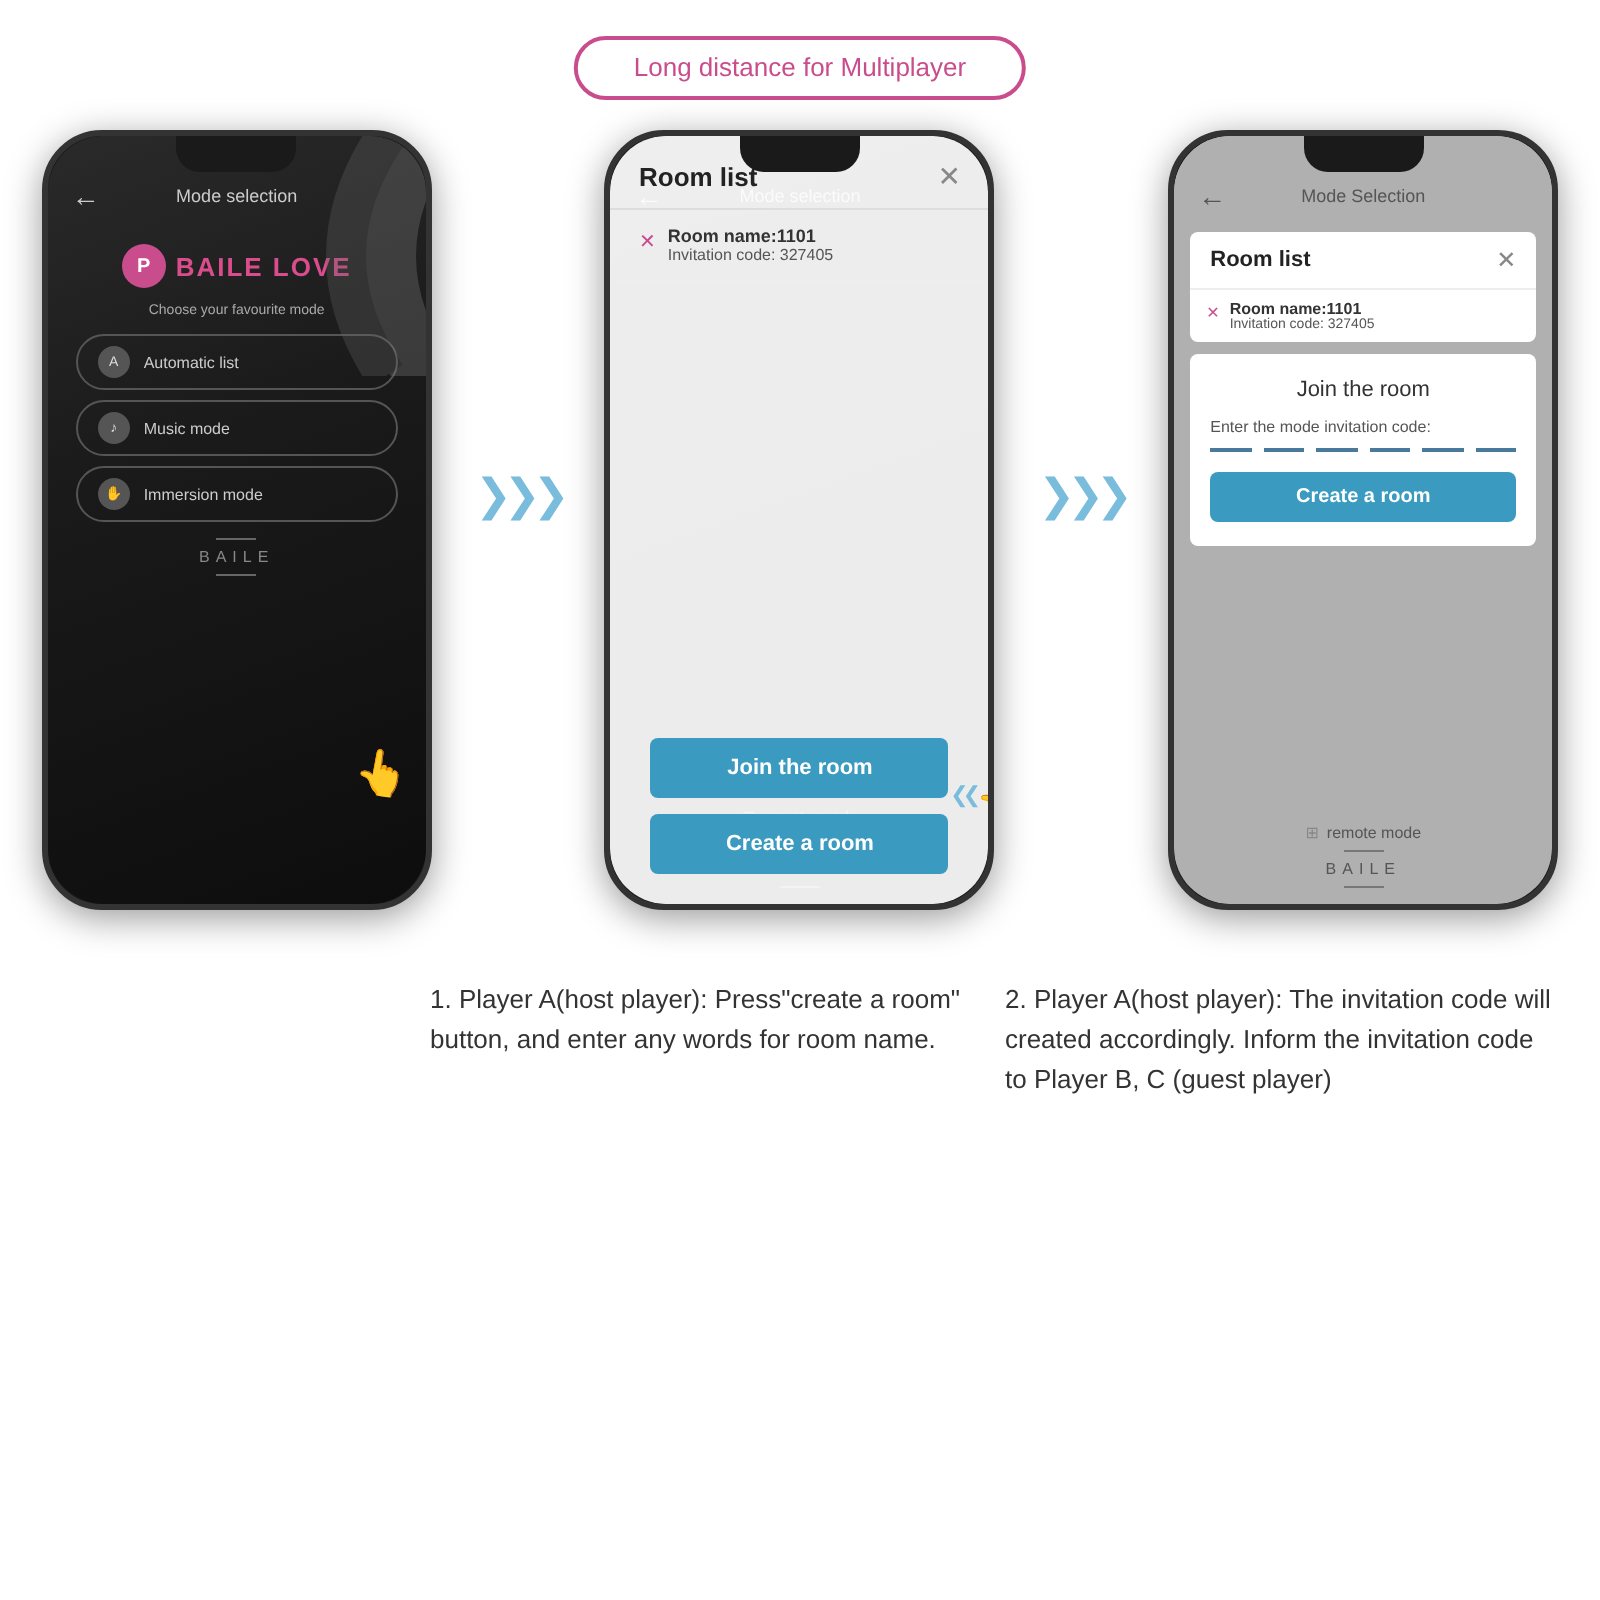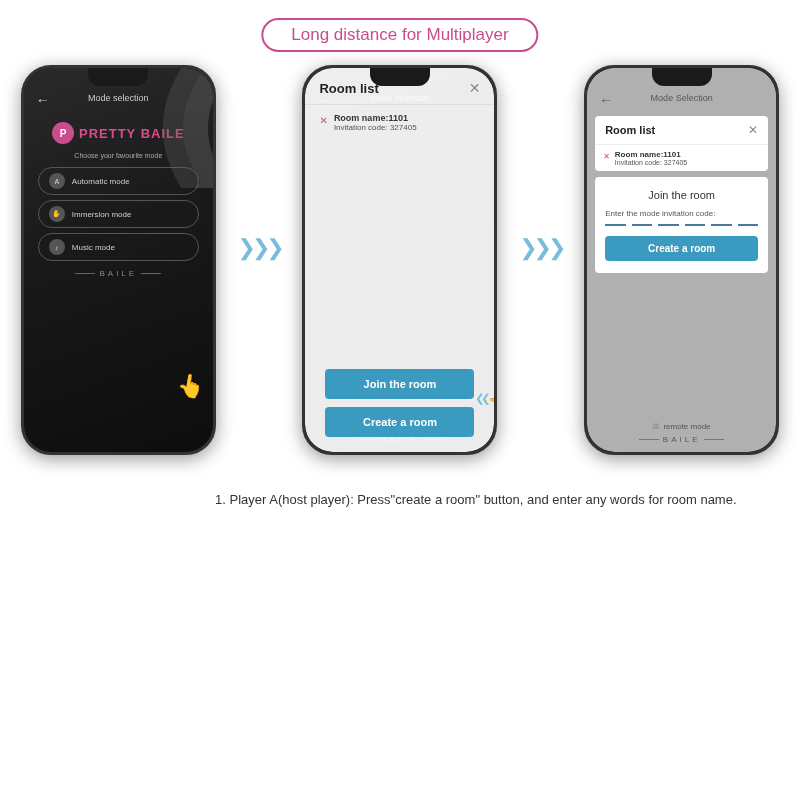--- a/index.html
+++ b/index.html
@@ -18,21 +18,21 @@
       top: 18px;
       left: 50%;
       transform: translateX(-50%);
       border: 2px solid #c94d8c;
       border-radius: 20px;
       padding: 5px 28px;
       white-space: nowrap;
     }
     .title-banner span {
       color: #c94d8c;
-      font-size: 17px;
+      font-size: 13px;
       font-weight: 500;
     }
 
     
     .phones-row {
       position: absolute;
       top: 65px;
       left: 10px;
       right: 10px;
       display: flex;
@@ -157,20 +157,21 @@
       color: #888;
       font-size: 8px;
       margin-top: 8px;
       letter-spacing: 3px;
     }
     .baile-line {
       display: flex;
       align-items: center;
       justify-content: center;
       gap: 4px;
+      flex-direction: column;
     }
     .baile-dash { width: 20px; height: 1px; background: #666; }
 
     
     .hand-cursor {
       position: absolute;
       bottom: 52px;
       right: 8px;
       font-size: 22px;
       transform: rotate(10deg);
@@ -401,37 +402,37 @@
         </div>
 
         <div class="screen1-header">
           <span class="back-arrow">←</span>
           <span class="mode-sel-text">Mode selection</span>
         </div>
 
         <div class="brand-area">
           <div class="brand-logo">
             <div class="brand-icon">P</div>
-            <span class="brand-name">PRETTY BAILE</span>
+            <span class="brand-name">BAILE LOVE</span>
           </div>
         </div>
 
         <div class="choose-text">Choose your favourite mode</div>
 
         <div class="mode-btn">
           <div class="mode-btn-icon">A</div>
-          <span class="mode-btn-text">Automatic mode</span>
+          <span class="mode-btn-text">Automatic list</span>
+        </div>
+        <div class="mode-btn">
+          <div class="mode-btn-icon">♪</div>
+          <span class="mode-btn-text">Music mode</span>
         </div>
         <div class="mode-btn">
           <div class="mode-btn-icon">✋</div>
           <span class="mode-btn-text">Immersion mode</span>
-        </div>
-        <div class="mode-btn">
-          <div class="mode-btn-icon">♪</div>
-          <span class="mode-btn-text">Music mode</span>
         </div>
 
         <div class="baile-text">
           <div class="baile-line">
             <div class="baile-dash"></div>
             <span>BAILE</span>
             <div class="baile-dash"></div>
           </div>
         </div>
 
@@ -552,13 +553,19 @@
 
 </div>
 
 <div class="descriptions-row">
   <div class="desc-block">
     <p class="desc-text">
       <span>1.</span>
       <span>Player A(host player): Press"create a room" button, and enter any words for room name.</span>
     </p>
   </div>
+  <div class="desc-block">
+    <p class="desc-text">
+      <span>2.</span>
+      <span>Player A(host player): The invitation code will created accordingly. Inform the invitation code to Player B, C (guest player)</span>
+    </p>
+  </div>
 </div>
 
 </body></html>

